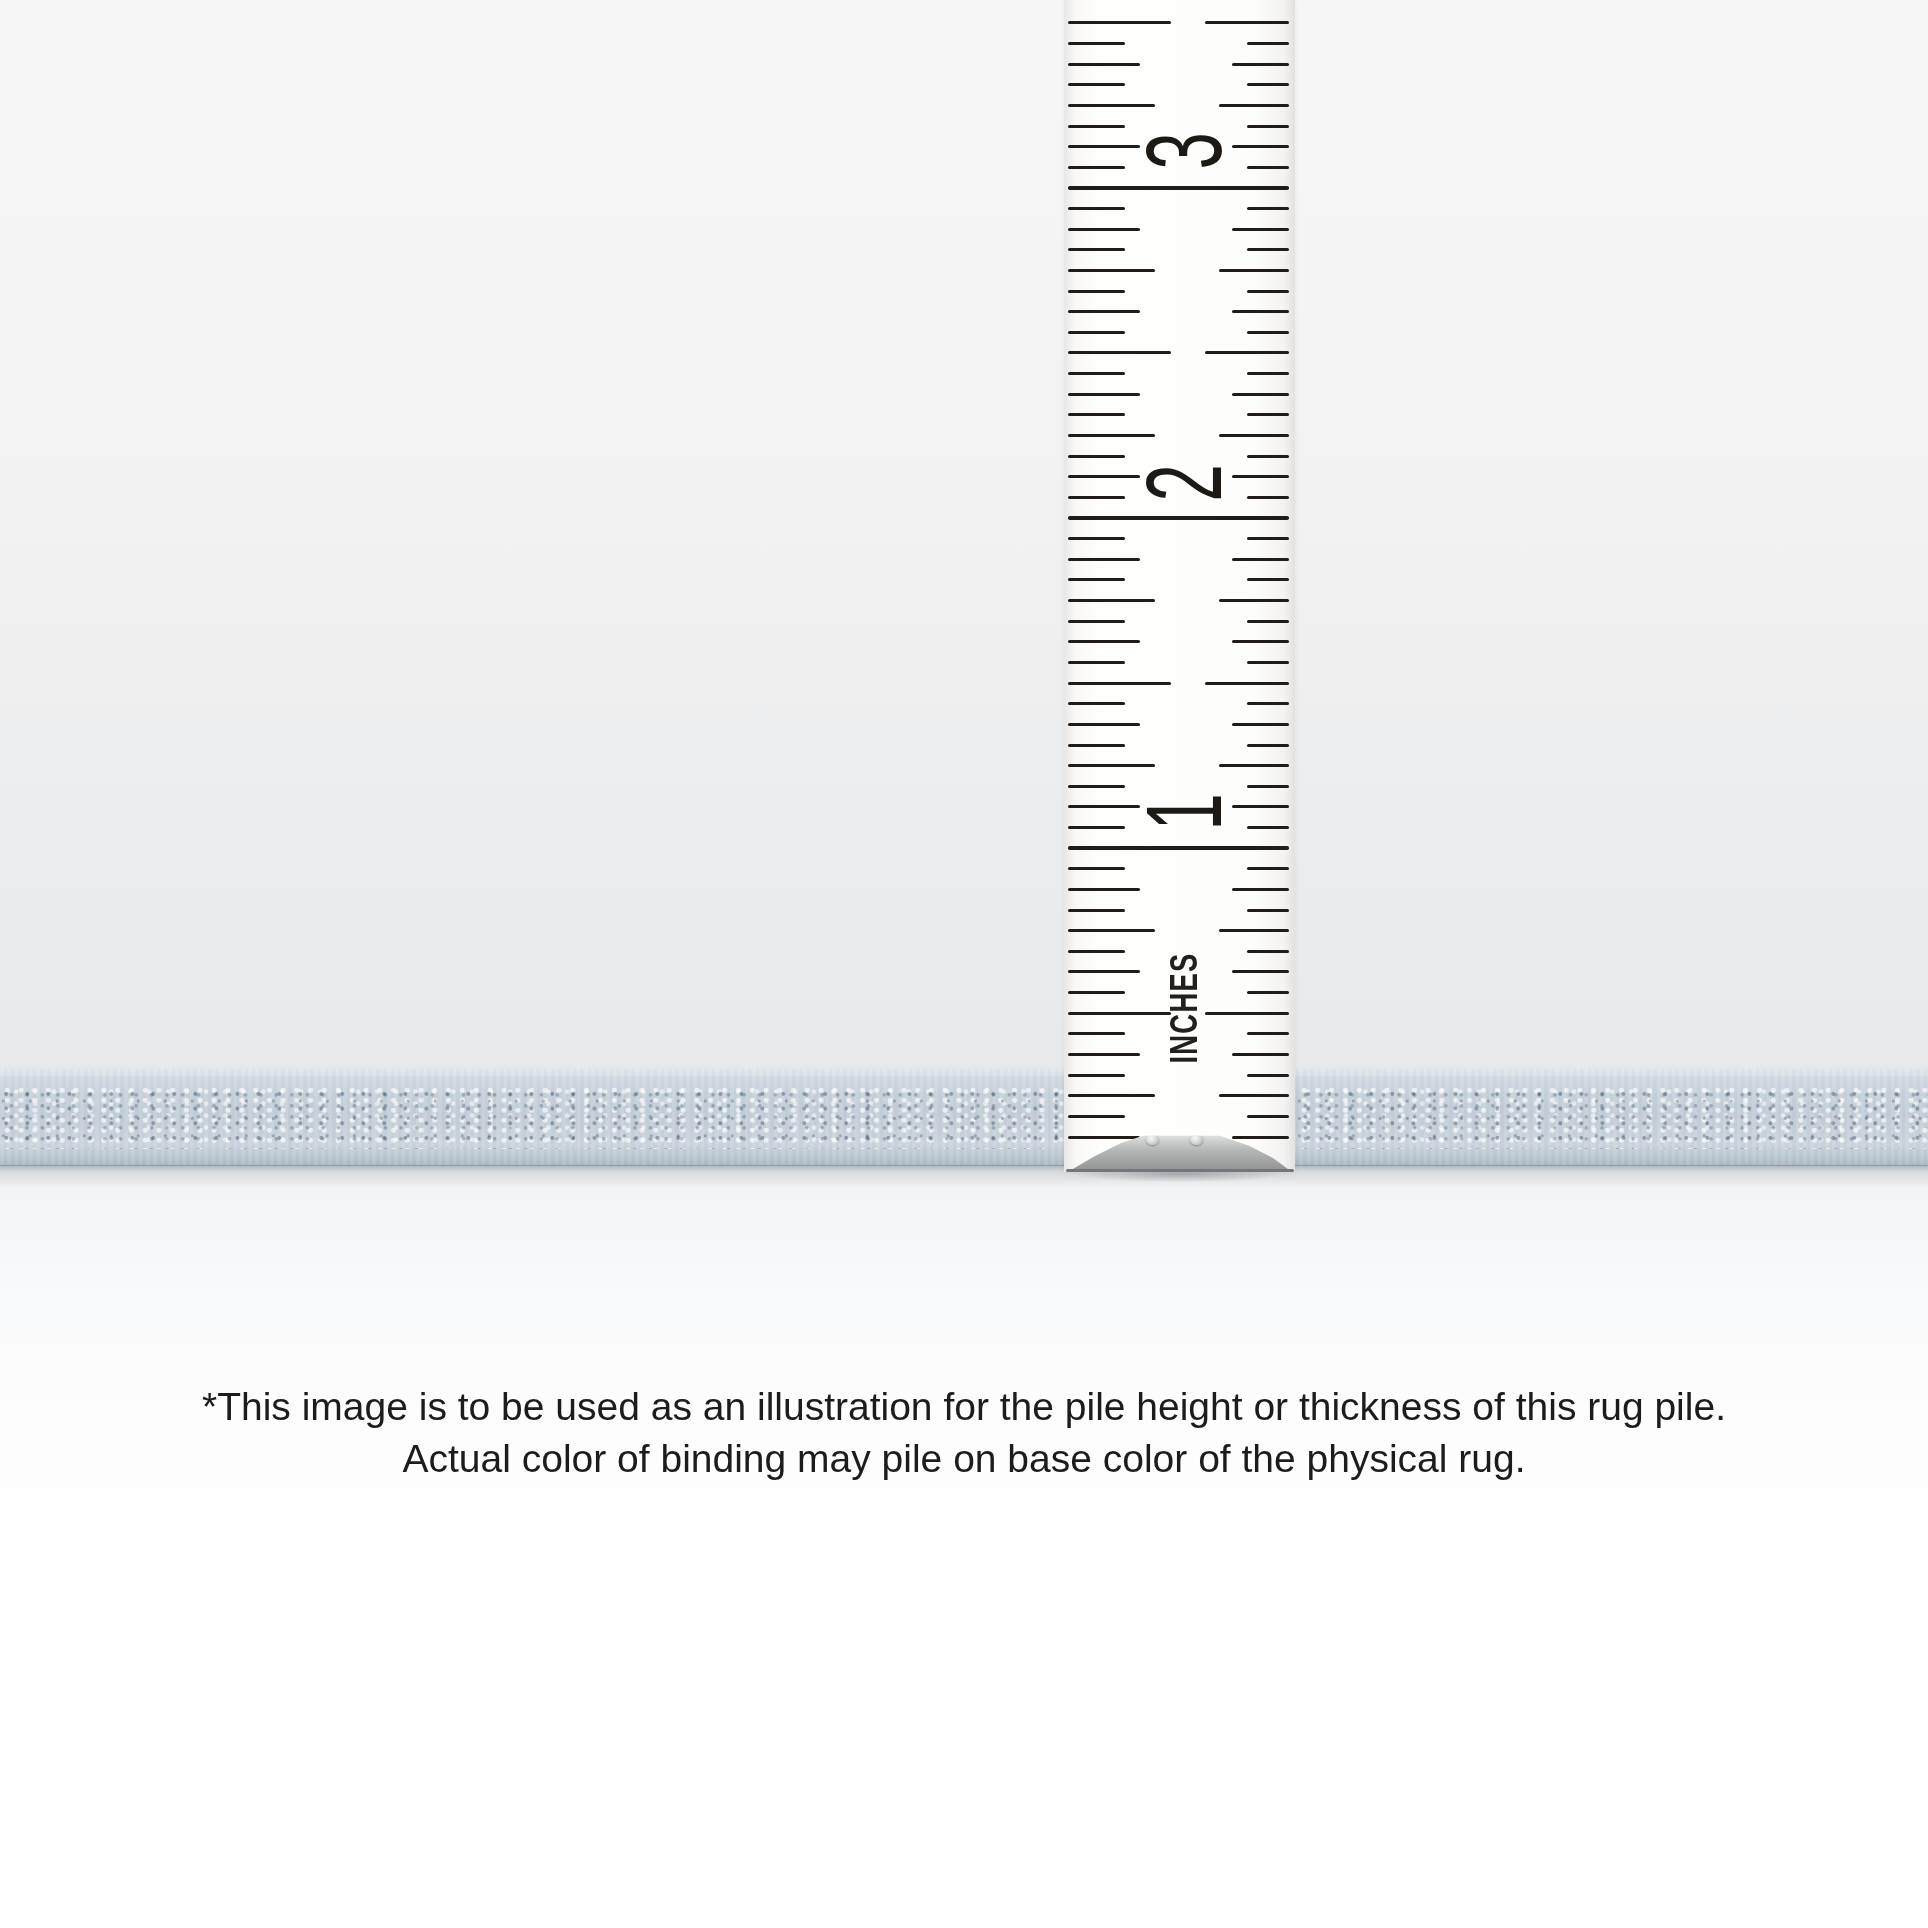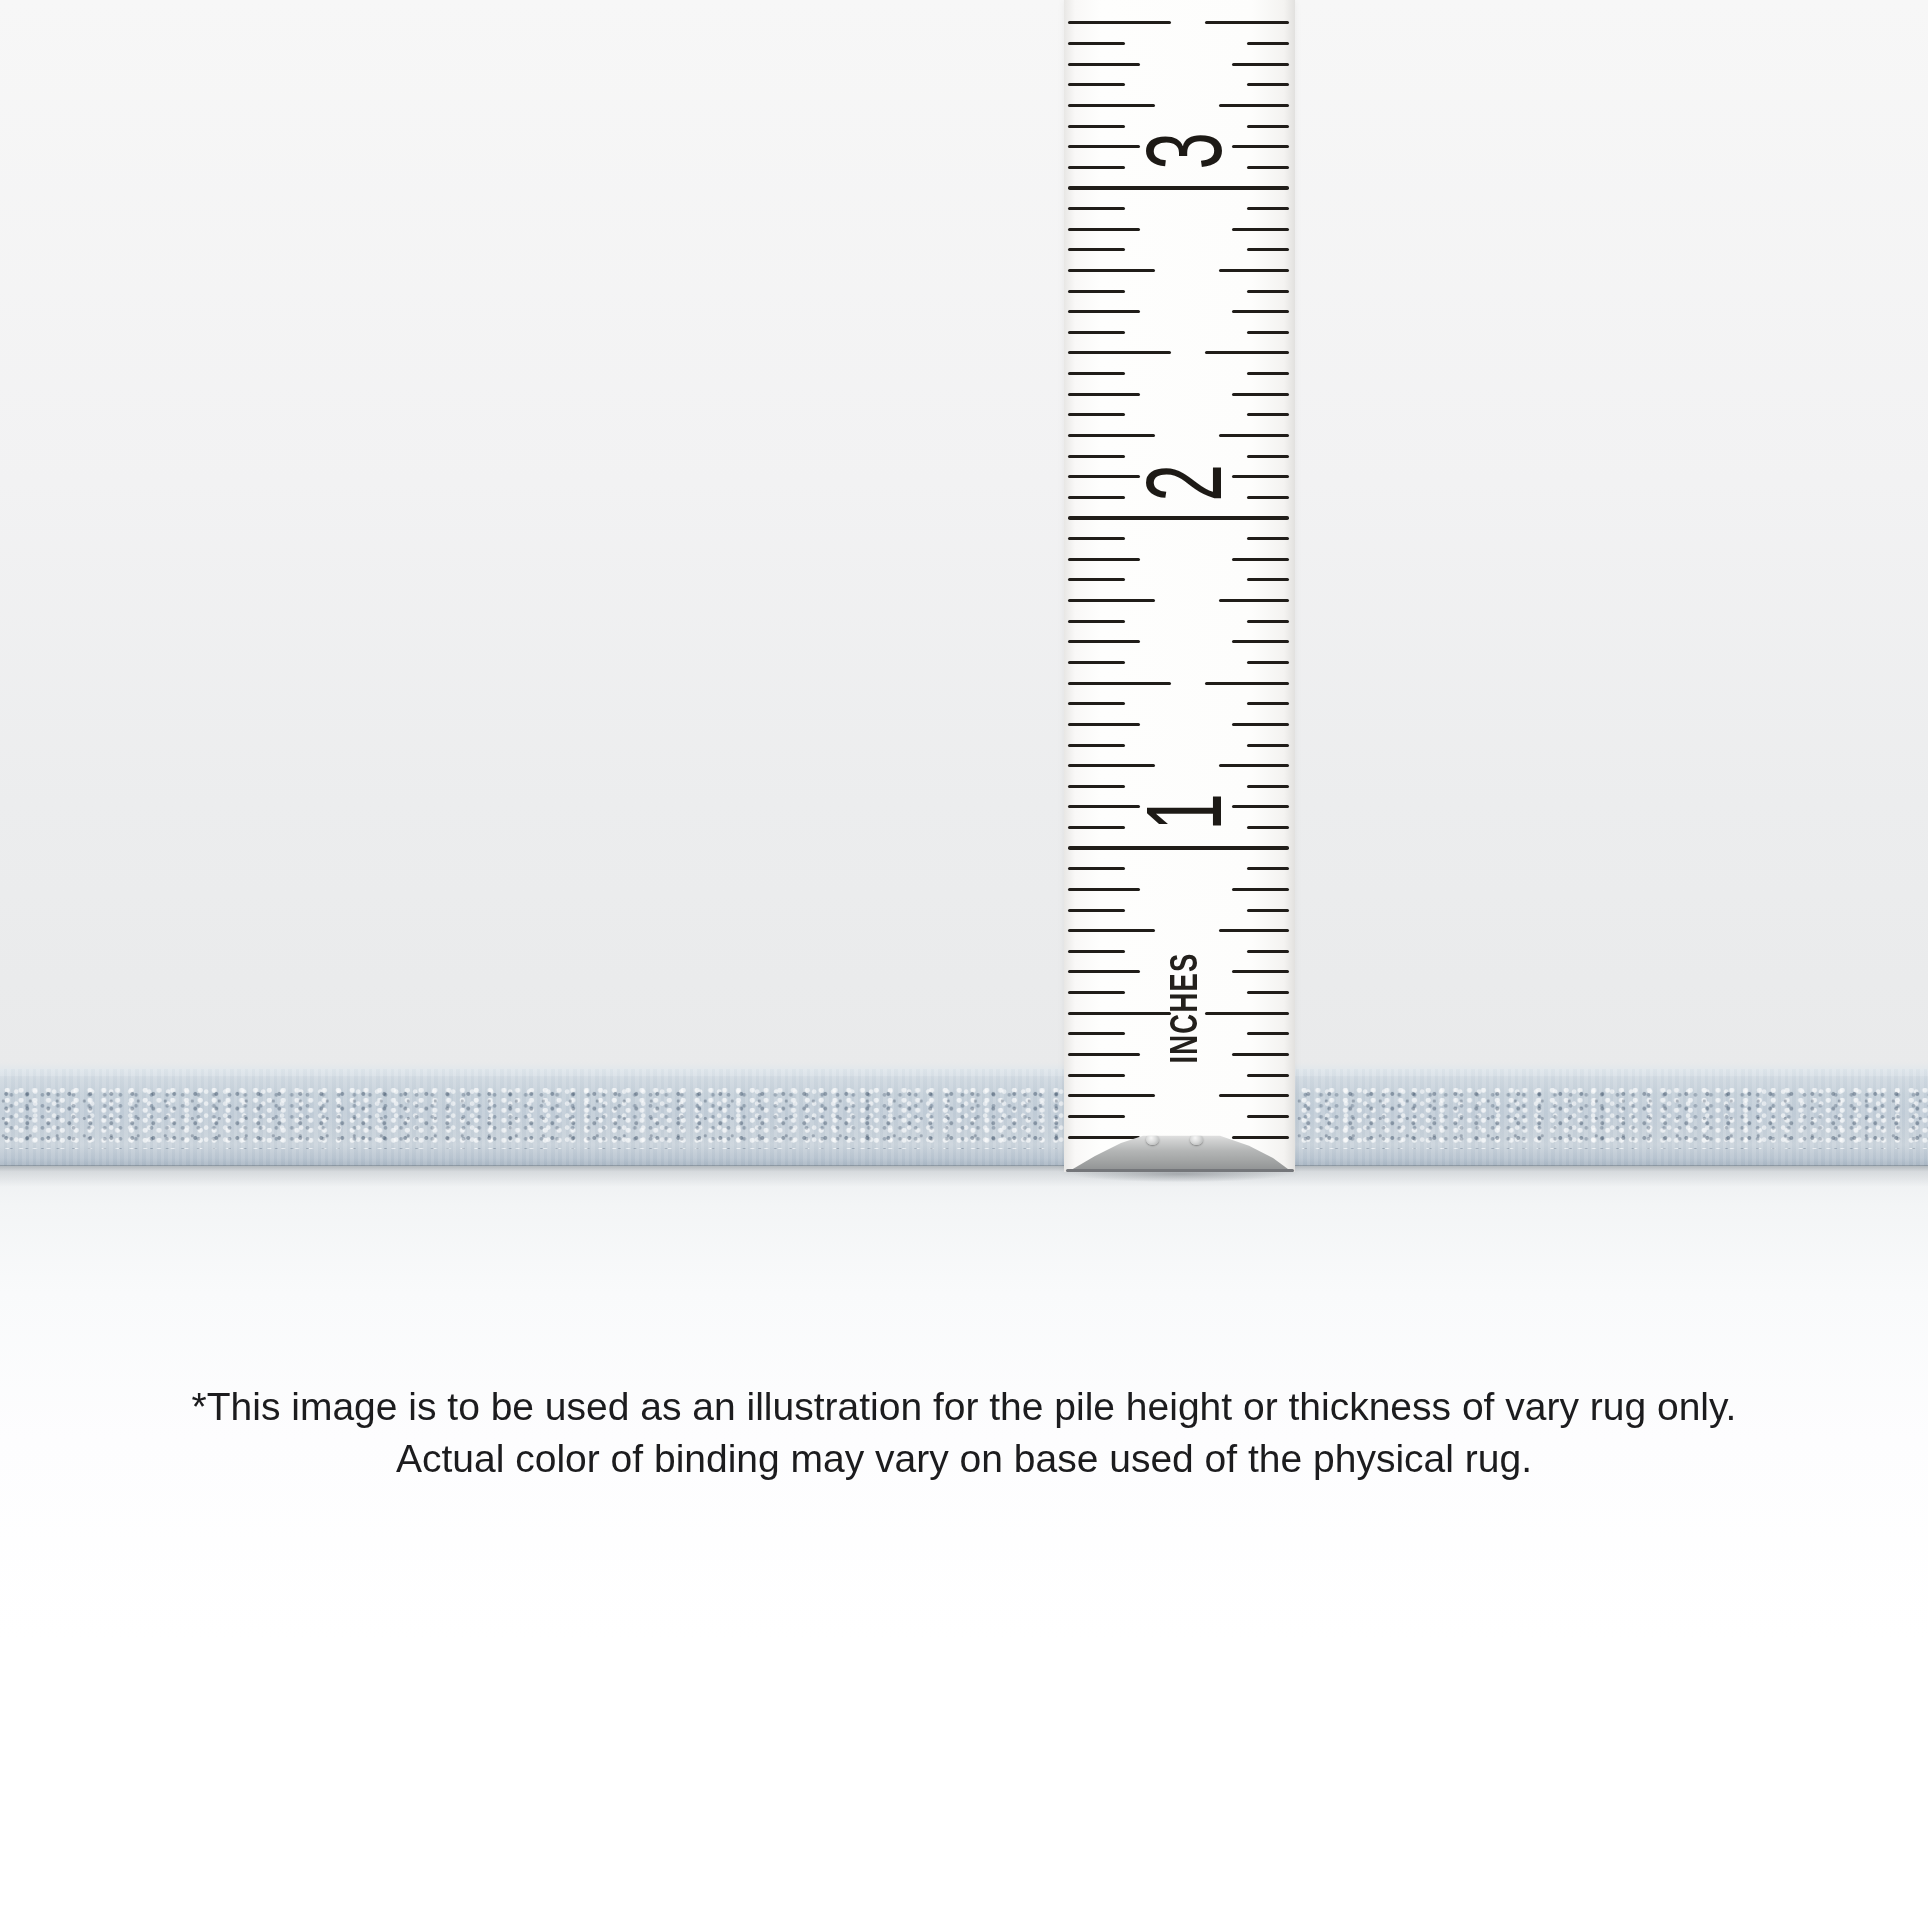--- a/index.html
+++ b/index.html
@@ -201,18 +201,18 @@
       <span>INCHES</span>
     </div>
     <div class="metal-tip">
       <div class="rivet r1"></div>
       <div class="rivet r2"></div>
     </div>
     <div class="ruler-base"></div>
   </div>
 
   <div class="disclaimer">
-    <div>*This image is to be used as an illustration for the pile height or thickness of vary rug only.</div>
-    <div>Actual color of binding may vary on base used of the physical rug.</div>
+    <div>*This image is to be used as an illustration for the pile height or thickness of this rug pile.</div>
+    <div>Actual color of binding may pile on base color of the physical rug.</div>
   </div>
 
 </div>
 
 
 </body></html>

